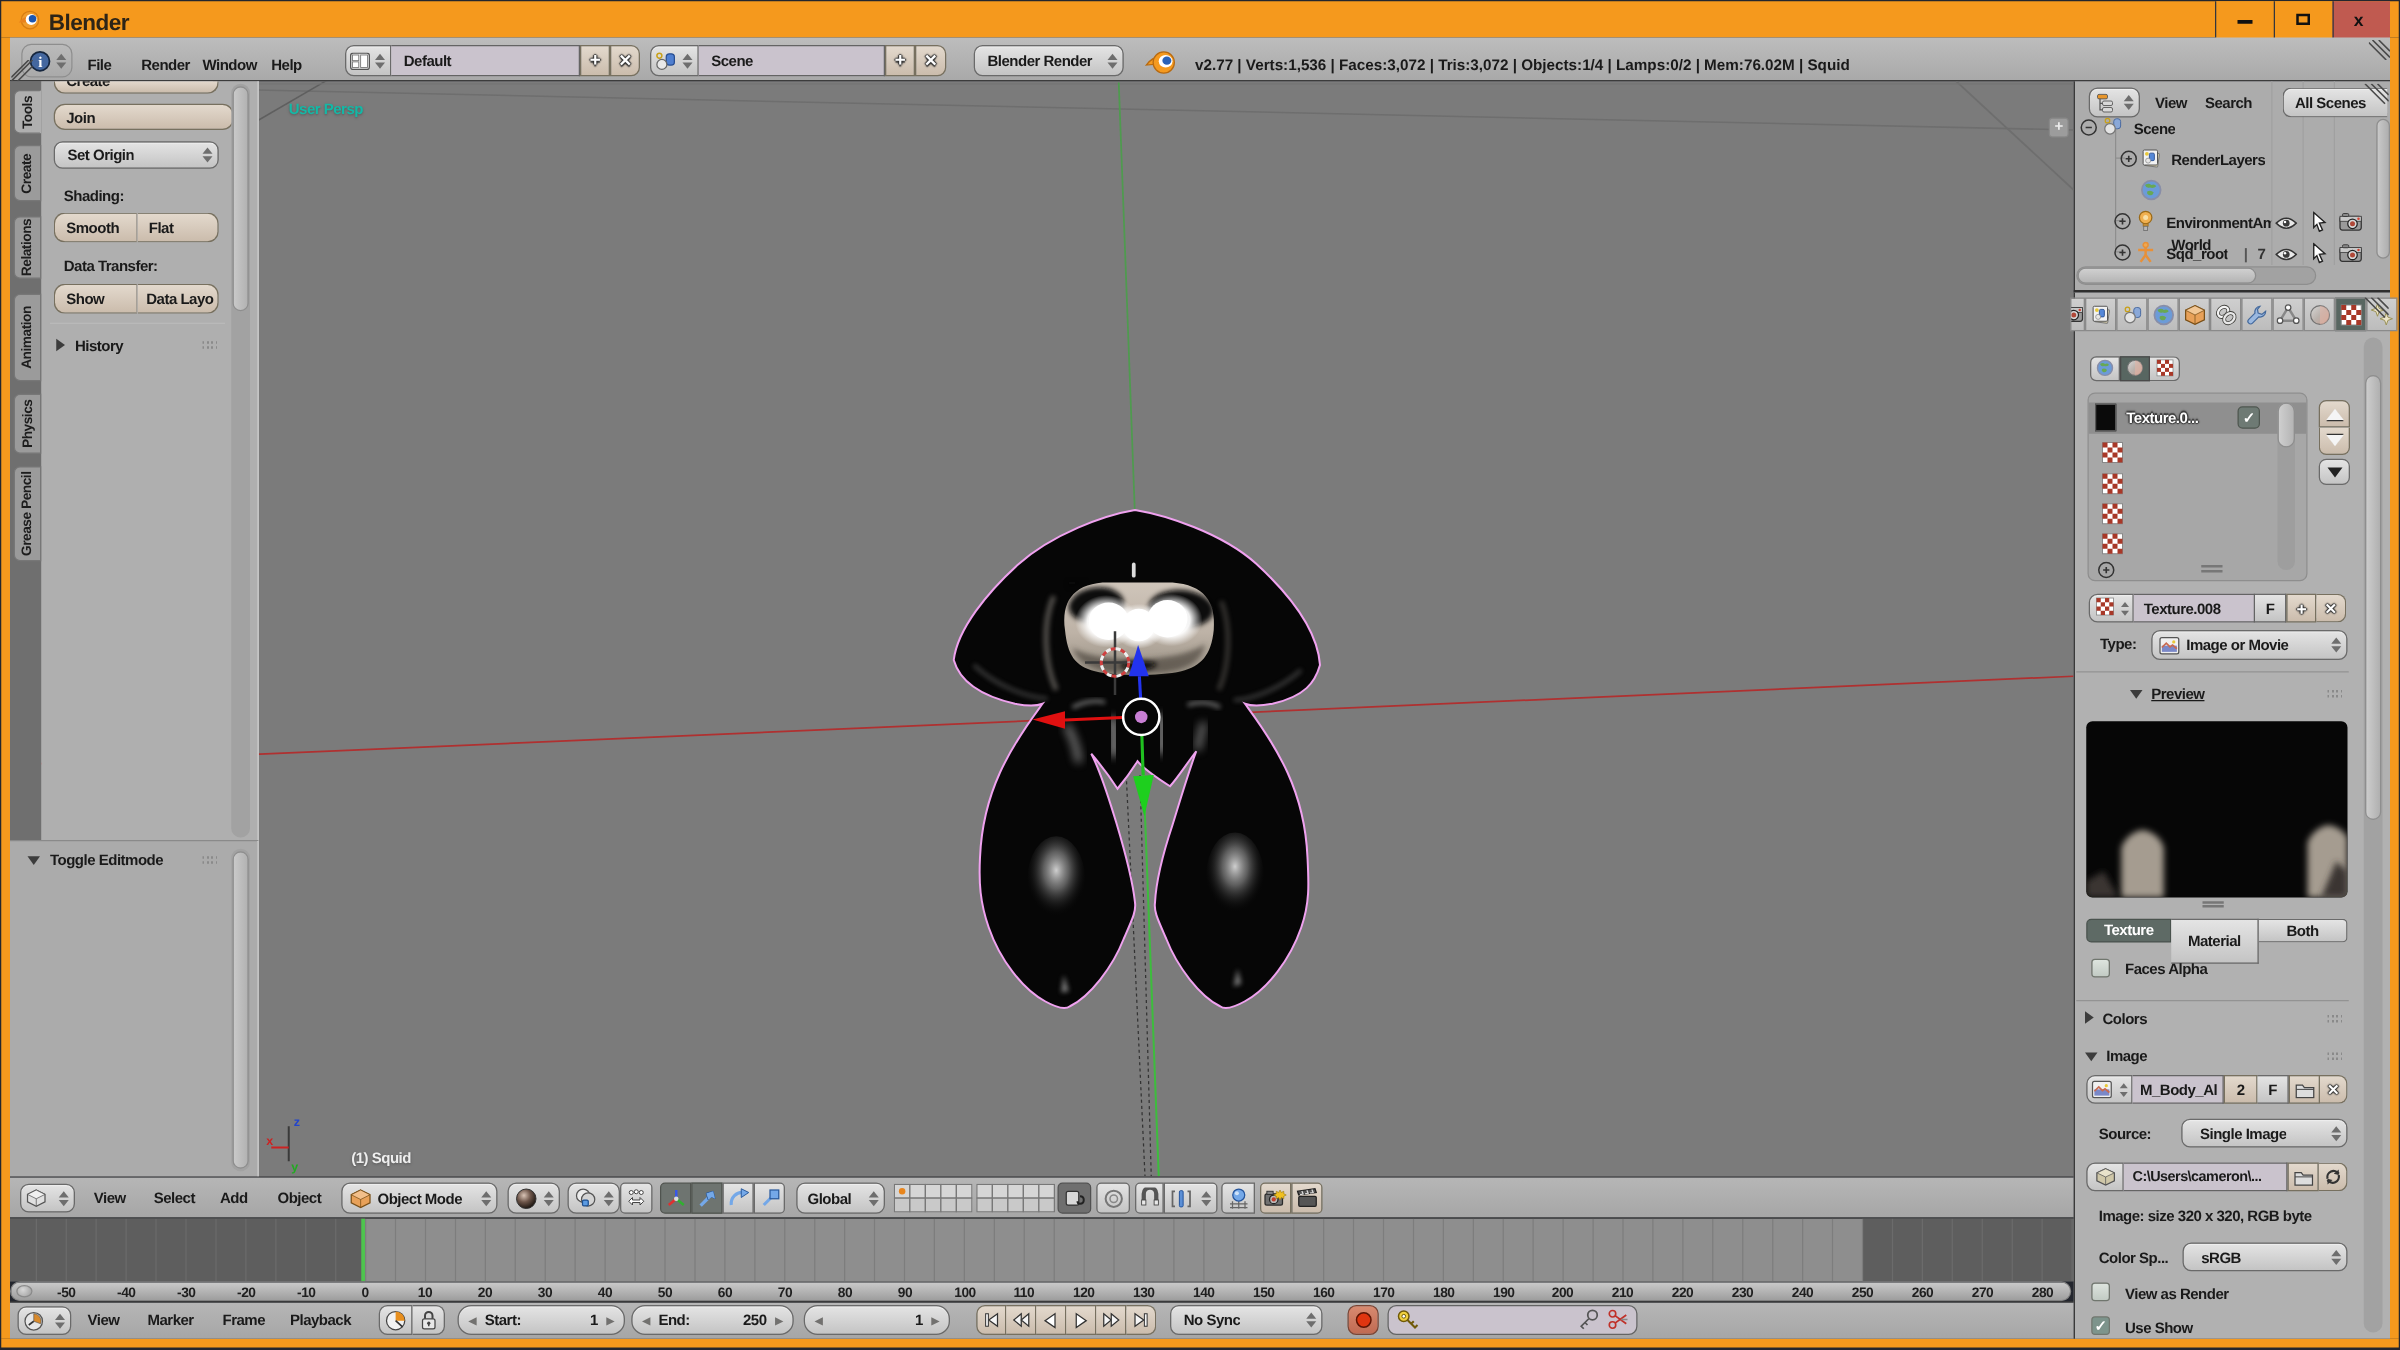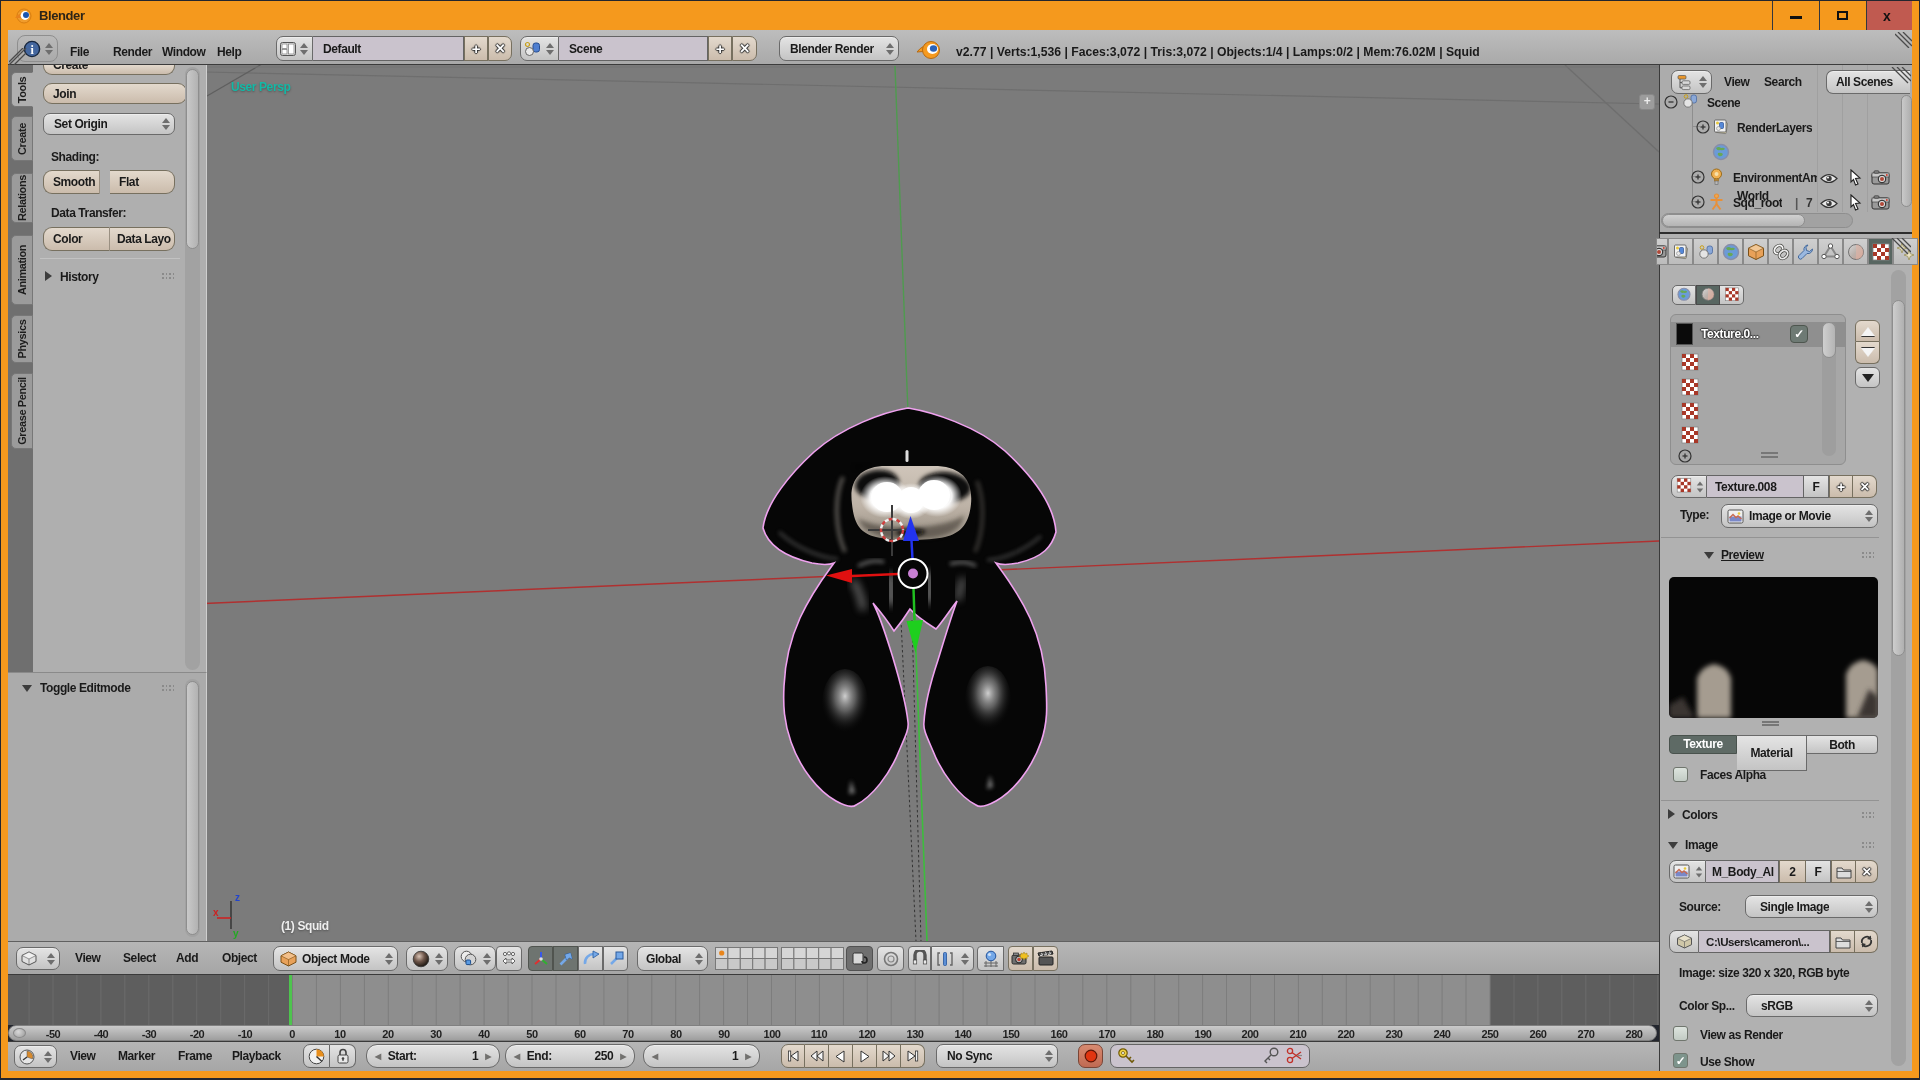--- a/index.html
+++ b/index.html
@@ -23,21 +23,21 @@
 <div class="abs" style="left:1px;top:1px;width:1918px;height:29px;background:#f5991d;"></div>
 <div class="abs" style="left:1px;top:30px;width:7px;height:1041px;background:#f5991d;"></div>
 <div class="abs" style="left:1912px;top:30px;width:7px;height:1041px;background:#f5991d;"></div>
 <div class="abs" style="left:1px;top:1071px;width:1918px;height:7px;background:#f5991d;"></div>
 <svg class="abs" style="left:13px;top:6px;" width="20" height="20" viewBox="0 0 20 20">
 <circle cx="11" cy="10" r="7" fill="#f09c2c" stroke="#d87d10" stroke-width="1"></circle>
 <path d="M2,12 Q6,6 12,8 L10,12 Z" fill="#e8821c"></path>
 <circle cx="12" cy="9.5" r="4.4" fill="#fff"></circle>
 <circle cx="13" cy="9" r="3" fill="#1c56b0"></circle>
 </svg>
-<div class="menu" style="left:39px;top:8px;font-size:13px;color:#2d2417;">Blender</div>
+<div class="menu" style="left:39px;top:8px;font-size:18px;color:#2d2417;">Blender</div>
 <div class="abs" style="left:1772px;top:1px;width:47px;height:31px;background:#f5991d;border-left:1px solid #33363e;border-bottom:1px solid #33363e;"></div>
 <div class="abs" style="left:1819px;top:1px;width:47px;height:31px;background:#f5991d;border-left:1px solid #33363e;border-bottom:1px solid #33363e;"></div>
 <div class="abs" style="left:1866px;top:1px;width:46px;height:31px;background:#c05a50;border-left:1px solid #33363e;border-bottom:1px solid #33363e;"></div>
 <div class="abs" style="left:1790px;top:16px;width:12px;height:3px;background:#111;"></div>
 <div class="abs" style="left:1837px;top:11px;width:11px;height:9px;border:2px solid #111;"></div>
 <div class="menu" style="left:1883px;top:8px;font-size:14px;color:#111;">x</div>
 <div class="abs" style="left:8px;top:30px;width:1904px;height:35px;background:linear-gradient(#bdbdbd,#a9a9a9);border-bottom:1px solid #3c3c3c;"></div>
 <div class="abs" style="left:17px;top:35px;width:41px;height:27px;border:1px solid #8e8e8e;border-radius:8px;background:linear-gradient(#bababa,#aaaaaa);display:flex;align-items:center;padding-left:5px;">
 <svg width="18" height="18" viewBox="0 0 18 18">
       <circle cx="9" cy="9" r="7.6" fill="#44679f" stroke="#16263e" stroke-width="1.4"></circle>
@@ -450,24 +450,24 @@
   </div>
 <div class="btn" style="left:43px;top:83px;width:144px;height:21px;border-radius:9px;justify-content:flex-start;padding-left:9px;">Join</div>
 <div class="dd" style="left:43px;top:113px;width:132px;height:22px;padding-left:10px;">
     <span class="ddtxt">Set Origin</span>
     <span class="udw">
       <span class="u"></span>
       <span class="d"></span>
     </span>
   </div>
 <div class="menu" style="left:51px;top:150px;">Shading:</div>
-<div class="btn" style="left:43px;top:170px;width:57px;height:24px;border-radius:9px 0 0 9px;border-right:1px solid #9a9082;justify-content:flex-start;padding-left:9px;">Smooth</div>
+<div class="btn" style="left:43px;top:170px;width:67px;height:24px;border-radius:9px 0 0 9px;border-right:1px solid #9a9082;justify-content:flex-start;padding-left:9px;">Smooth</div>
 <div class="btn" style="left:110px;top:170px;width:65px;height:24px;border-radius:0 9px 9px 0;border-left:none;justify-content:flex-start;padding-left:9px;">Flat</div>
 <div class="menu" style="left:51px;top:206px;">Data Transfer:</div>
-<div class="btn" style="left:43px;top:227px;width:67px;height:24px;border-radius:9px 0 0 9px;border-right:1px solid #9a9082;justify-content:flex-start;padding-left:9px;">Color</div>
+<div class="btn" style="left:43px;top:227px;width:67px;height:24px;border-radius:9px 0 0 9px;border-right:1px solid #9a9082;justify-content:flex-start;padding-left:9px;">Show</div>
 <div class="btn" style="left:110px;top:227px;width:65px;height:24px;border-radius:0 9px 9px 0;border-left:none;justify-content:flex-start;padding-left:7px;overflow:hidden;">Data Layo</div>
 <div class="abs" style="left:40px;top:258px;width:140px;height:1px;background:#989898;border-bottom:1px solid #c2c2c2;"></div>
 <div class="menu" style="left:45px;top:270px;"><span class="tri-r" style="margin-right:8px;"></span>History</div>
 <div class="dots" style="left:162px;top:273px;"></div>
 <div class="abs" style="left:185px;top:67px;width:15px;height:603px;background:#a2a2a2;border-radius:8px;"></div>
 <div class="abs" style="left:186px;top:69px;width:13px;height:180px;background:linear-gradient(90deg,#c9c9c9,#b2b2b2);border:1px solid #8e8e8e;border-radius:7px;"></div>
 <div class="menu" style="left:22px;top:681px;"><span class="tri-d" style="margin-right:8px;"></span>Toggle Editmode</div>
 <div class="dots" style="left:162px;top:685px;"></div>
 <div class="abs" style="left:185px;top:679px;width:15px;height:258px;background:#a2a2a2;border-radius:8px;"></div>
 <div class="abs" style="left:186px;top:681px;width:13px;height:254px;background:linear-gradient(90deg,#c9c9c9,#b2b2b2);border:1px solid #8e8e8e;border-radius:7px;"></div>

